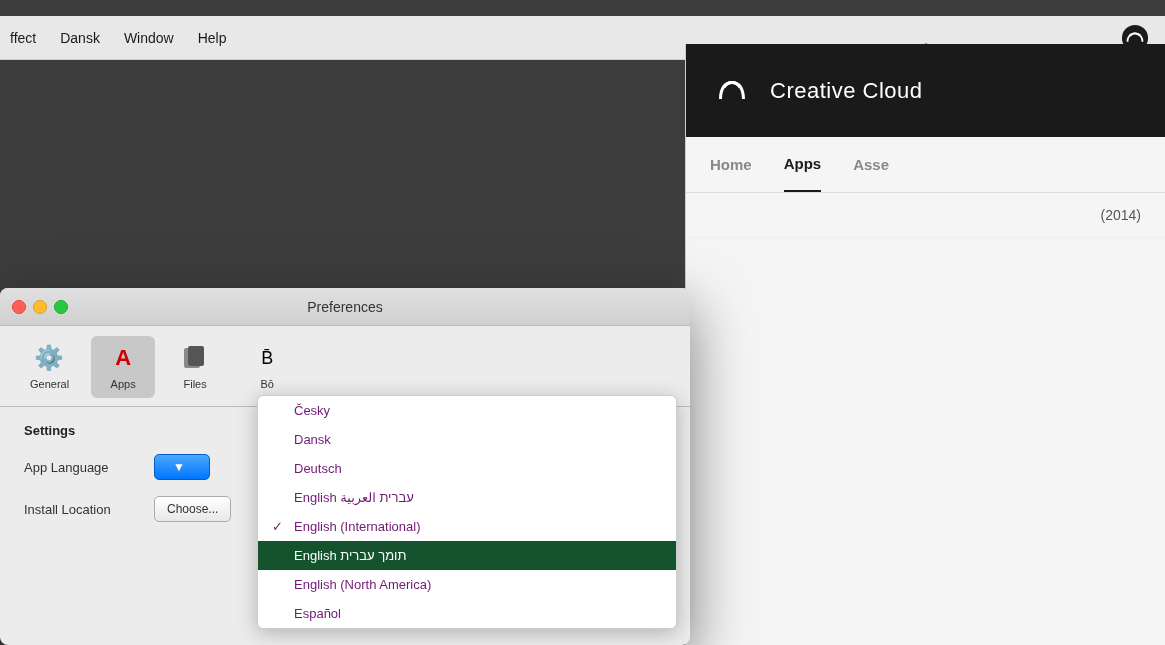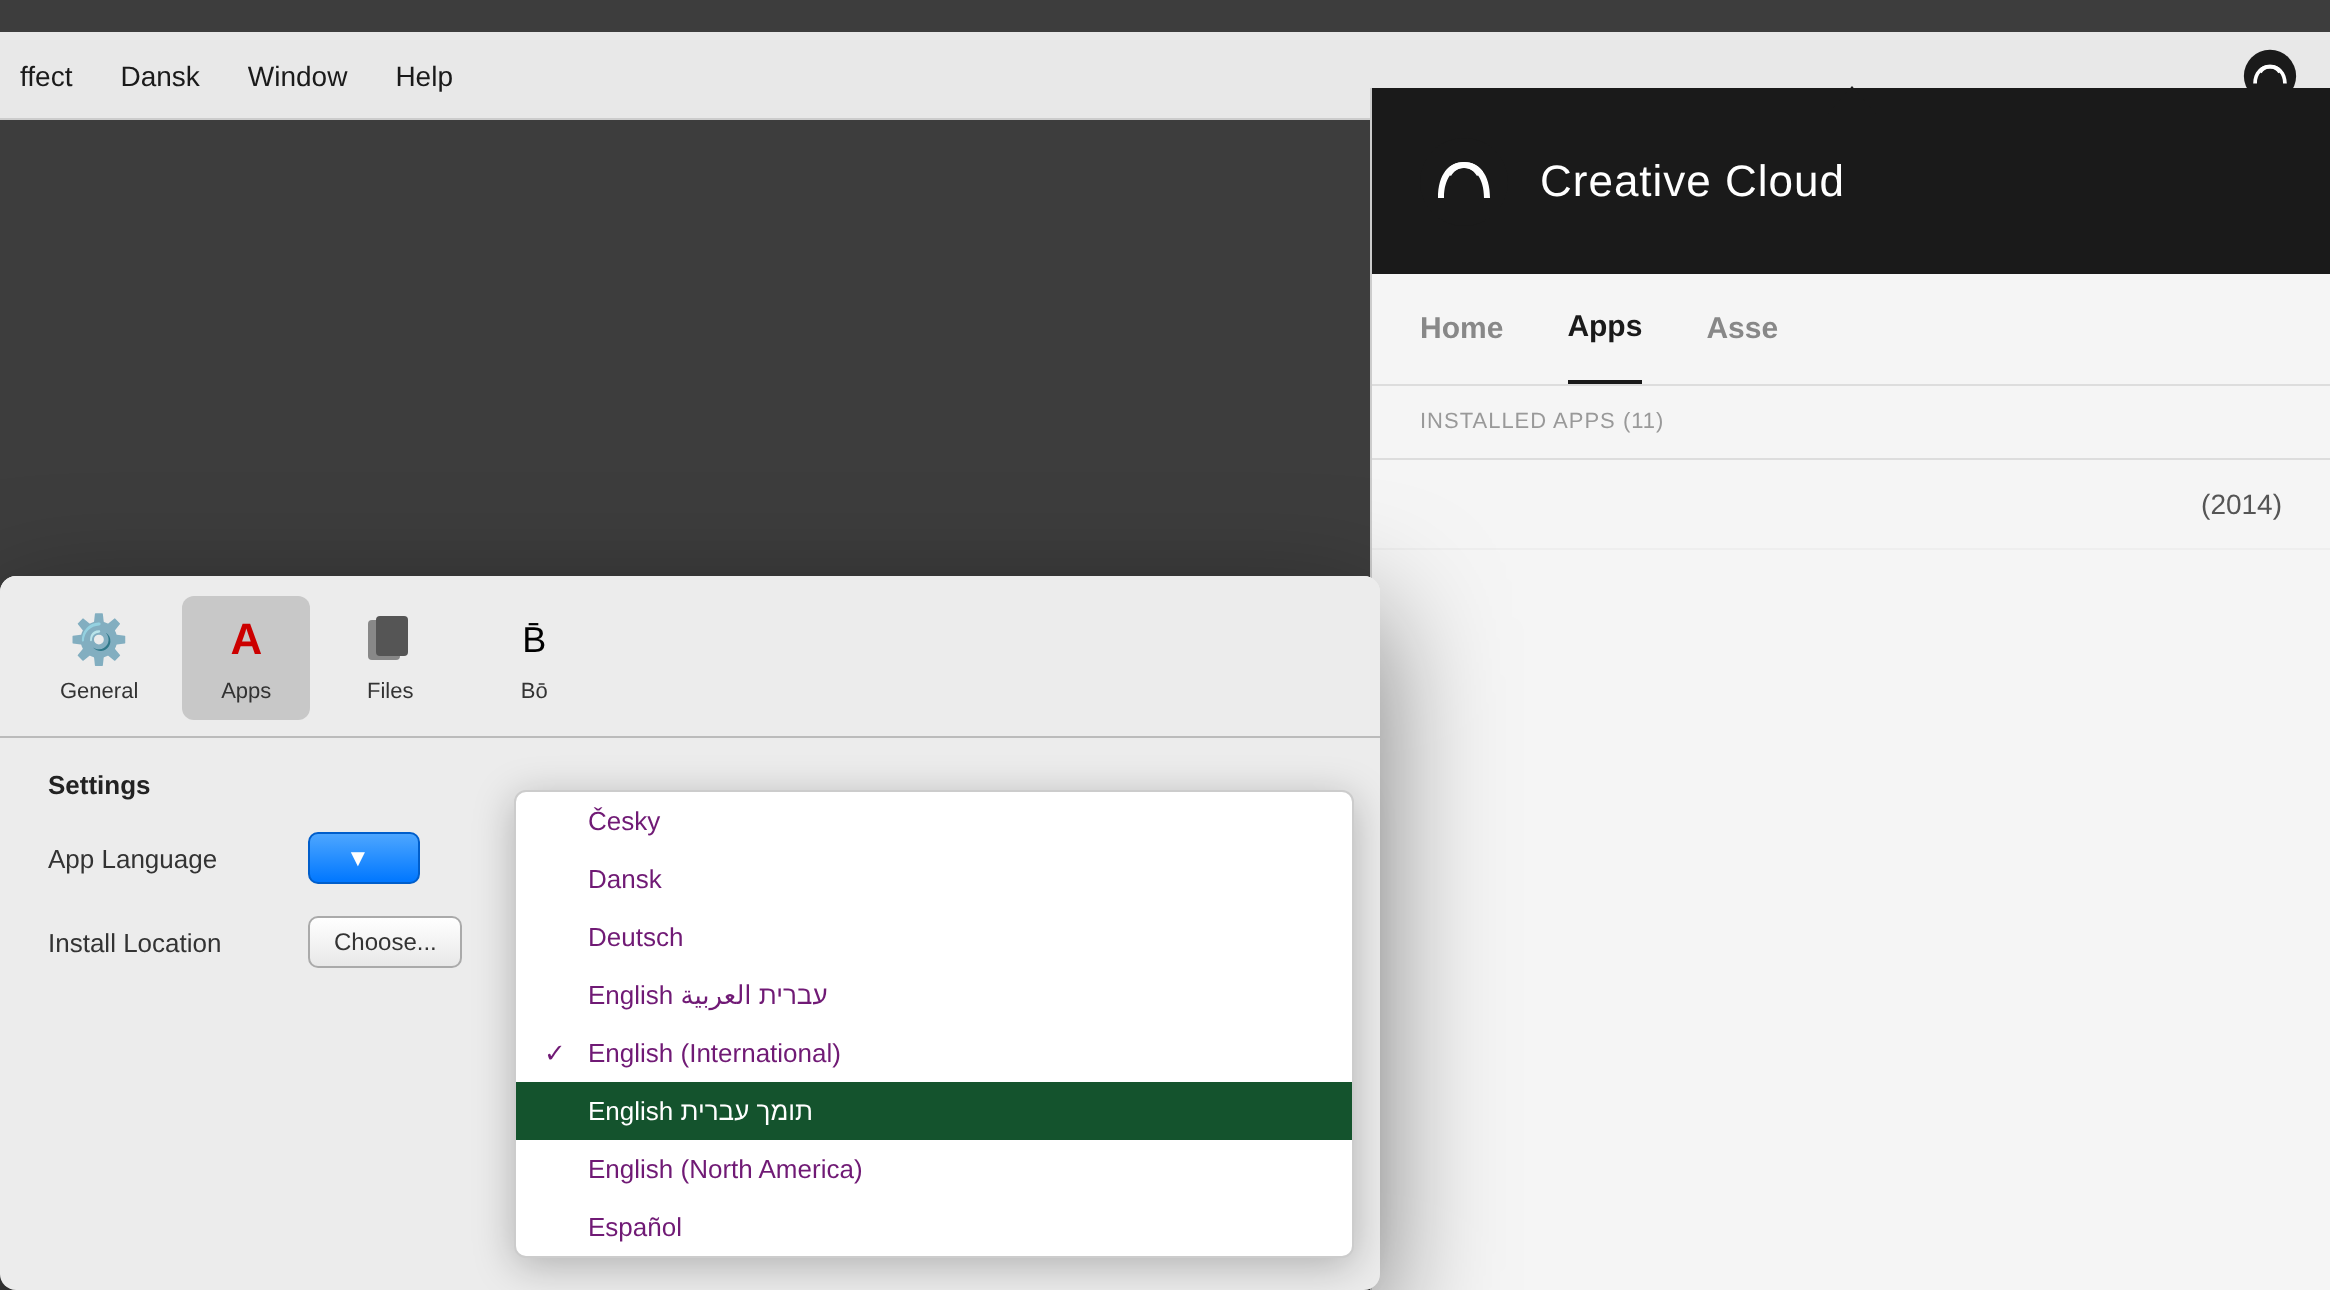--- a/index.html
+++ b/index.html
@@ -321,29 +321,36 @@
     </div>
     <span class="cc-title">Creative Cloud</span>
   </div>
 
   <div class="cc-nav">
     <span class="cc-nav-item">Home</span>
     <span class="cc-nav-item active">Apps</span>
     <span class="cc-nav-item">Asse</span>
   </div>
 
-  <div class="cc-installed-header">INSTALLED APPS (11)</div>
 
   <div class="cc-app-row">
     <span class="cc-app-year">(2014)</span>
   </div>
 </div>
 
 <div class="preferences-window">
 
+  <div class="pref-title-bar">
+    <div class="traffic-lights">
+      <div class="traffic-light tl-red"></div>
+      <div class="traffic-light tl-yellow"></div>
+      <div class="traffic-light tl-green"></div>
+    </div>
+    <span class="pref-title">Preferences</span>
+  </div>
 
   <div class="pref-toolbar">
 
     <div class="pref-tool-item">
       <div class="pref-tool-icon">⚙️</div>
       <span class="pref-tool-label">General</span>
     </div>
 
     <div class="pref-tool-item active">
       <div class="pref-tool-icon" style="font-size:22px;font-weight:700;color:#c00;">A</div>

